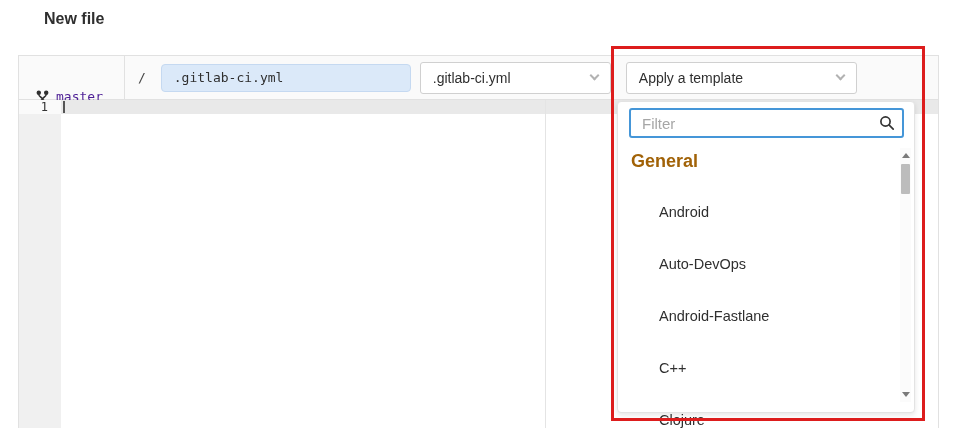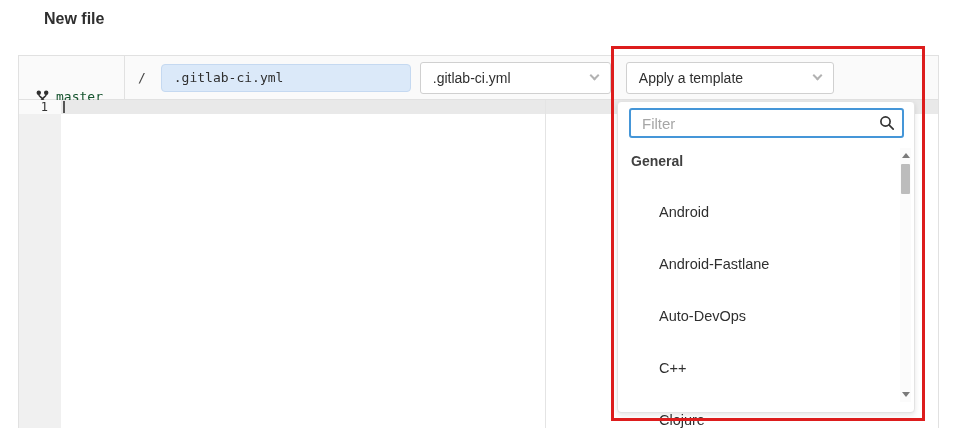--- a/index.html
+++ b/index.html
@@ -9,33 +9,33 @@
   .page-title { position:absolute; left:18px; top:10px; font-size:16px; font-weight:bold; color:#2f2f2f;margin-left:26px; }
 
   
   .file-editor { position:absolute; left:18px; top:55px; width:921px; height:373px;
                  border:1px solid #e1e1e1; border-bottom:none; background:#fff; }
 
   .toolbar { height:44px; background:#fafafa; border-bottom:1px solid #e1e1e1;
              display:flex; align-items:center; padding:0 16px 0 17px; }
 
   .branch-group { display:flex; align-items:flex-end; gap:7px;
-                  font-family:"DejaVu Sans Mono", monospace; font-size:13px; color:#14532d;margin-top:38px; }
+                  font-family:"DejaVu Sans Mono", monospace; font-size:13px; color:#4c1d95;margin-top:38px; }
   .toolbar-divider { width:1px; align-self:stretch; background:#e1e1e1; margin-left:21px; }
   .path-sep { margin-left:13px; font-family:"DejaVu Sans Mono", monospace; font-size:13px; color:#444; }
 
   .filename-input { margin-left:15px; width:250px; height:28px; background:#dbe9f9;
                     border:1px solid #c5d9f1; border-radius:4px; padding:0 12px;
                     font-family:"DejaVu Sans Mono", monospace; font-size:13px; color:#2f2f2f; outline:none; }
 
   .select-box { height:32px; background:#fff; border:1px solid #d0d0d0; border-radius:3px;
                 display:flex; align-items:center; justify-content:space-between;
                 padding:0 12px; font-size:14px; color:#2f2f2f; cursor:pointer; }
   .select-type { margin-left:9px; width:191px; }
-  .select-template { margin-left:15px; width:208px;text-align:center; }
+  .select-template { margin-left:15px; width:231px;text-align:center; }
   .chevron { width:7px; height:7px; border-right:2px solid #b2b2b2; border-bottom:2px solid #b2b2b2;
              transform:rotate(45deg); margin-top:-4px; }
 
   
   .editor-body { display:flex; height:328px; }
   .gutter { width:42px; background:#f0f0f0; flex:none; }
   .gutter-cell-active { height:14px; background:#fafafa; text-align:right; padding-right:13px;
                         font-family:"DejaVu Sans Mono", monospace; font-size:12px; line-height:14px; color:#333; }
   .content { flex:1; position:relative; background:#fff; }
   .current-line { height:14px; background:#e9e9e9; position:relative; }
@@ -48,21 +48,21 @@
                     box-shadow:0 2px 5px rgba(0,0,0,.10); z-index:5; padding-top:6px; }
   .filter-wrap { margin:0 10px 0 11px; position:relative; }
   .filter-input { width:100%; height:30px; border:2px solid #4596d8; border-radius:3px;
                   padding:0 30px 0 11px; font-size:15px; color:#333; outline:none;
                   font-family:"Liberation Sans", sans-serif; }
   .filter-input::placeholder { color:#a6a6a6; }
   .search-icon { position:absolute; right:9px; top:7px; width:16px; height:16px; }
 
   .dd-list { margin-top:9px; position:relative; }
   .dd-group-header { height:29px; line-height:29px; padding-left:13px;
-                     font-weight:bold; font-size:14px; color:#404040; }
+                     font-weight:bold; font-size:18px; color:#a16207; }
   .dd-item { height:32px; line-height:32px; padding-left:41px; font-size:14.5px; color:#2f2f2f; cursor:pointer;margin-top:20px; }
 
   .dd-scrollbar { position:absolute; right:3px; top:46px; height:254px; width:11px;
                   background:#fbfbfb; display:flex; flex-direction:column; align-items:center; }
   .scroll-arrow-up { width:0; height:0; border-left:4px solid transparent; border-right:4px solid transparent;
                      border-bottom:5px solid #7a7a7a; margin-top:5px; }
   .scroll-thumb { width:9px; height:30px; background:#bcbcbc; border-radius:1px; margin-top:6px; }
   .scroll-arrow-down { width:0; height:0; border-left:4px solid transparent; border-right:4px solid transparent;
                        border-top:5px solid #7a7a7a; margin-top:auto; margin-bottom:5px; }
 
@@ -125,22 +125,22 @@
     <input class="filter-input" type="text" placeholder="Filter" style="">
     <svg class="search-icon" viewBox="0 0 16 16">
       <circle cx="6.5" cy="6.5" r="4.6" fill="none" stroke="#333" stroke-width="1.7"></circle>
       <line x1="10.2" y1="10.2" x2="14.2" y2="14.2" stroke="#333" stroke-width="1.7" stroke-linecap="round"></line>
     </svg>
   </div>
 
   <div class="dd-list">
     <div class="dd-group-header">General</div>
     <div class="dd-item">Android</div>
+    <div class="dd-item">Auto-DevOps</div>
     <div class="dd-item">Android-Fastlane</div>
-    <div class="dd-item">Auto-DevOps</div>
     <div class="dd-item">C++</div>
     <div class="dd-item">Clojure</div>
   </div>
 
   <div class="dd-scrollbar">
     <div class="scroll-arrow-up"></div>
     <div class="scroll-thumb"></div>
     <div class="scroll-arrow-down"></div>
   </div>
 </div>

